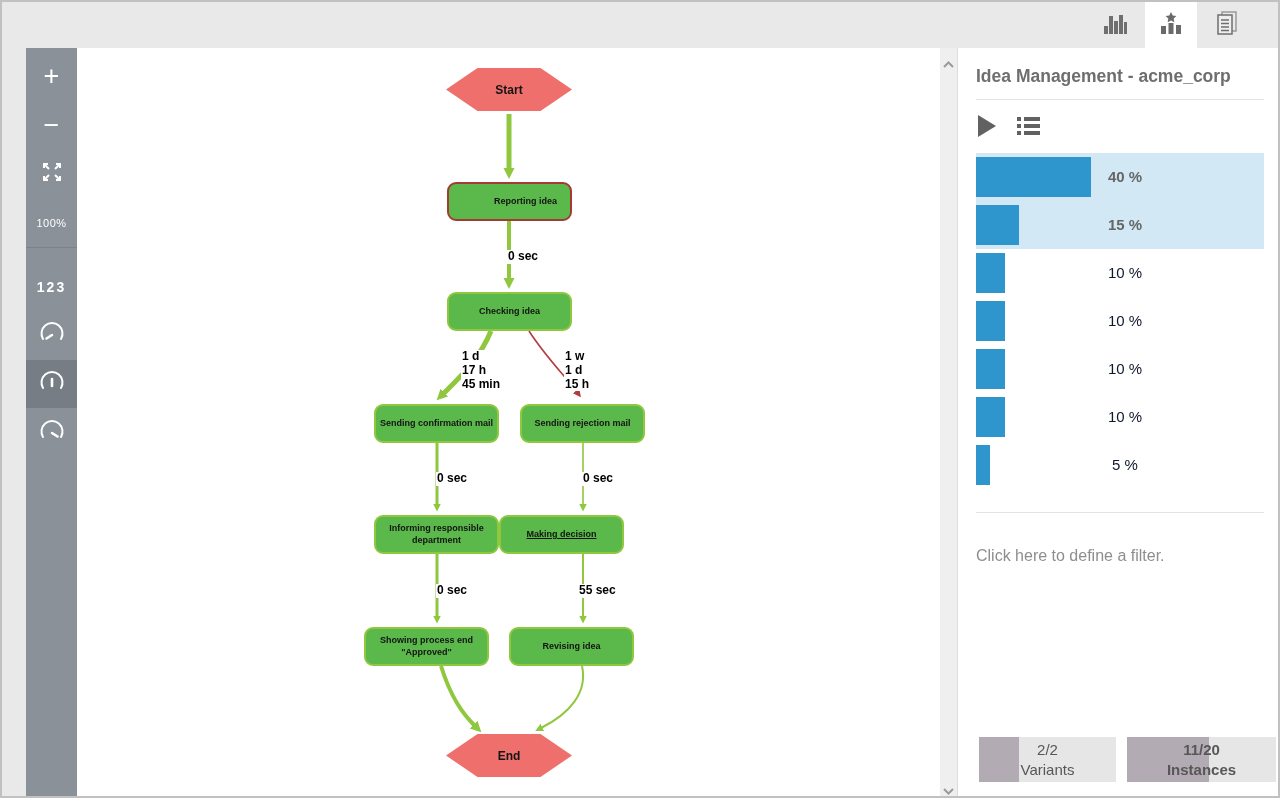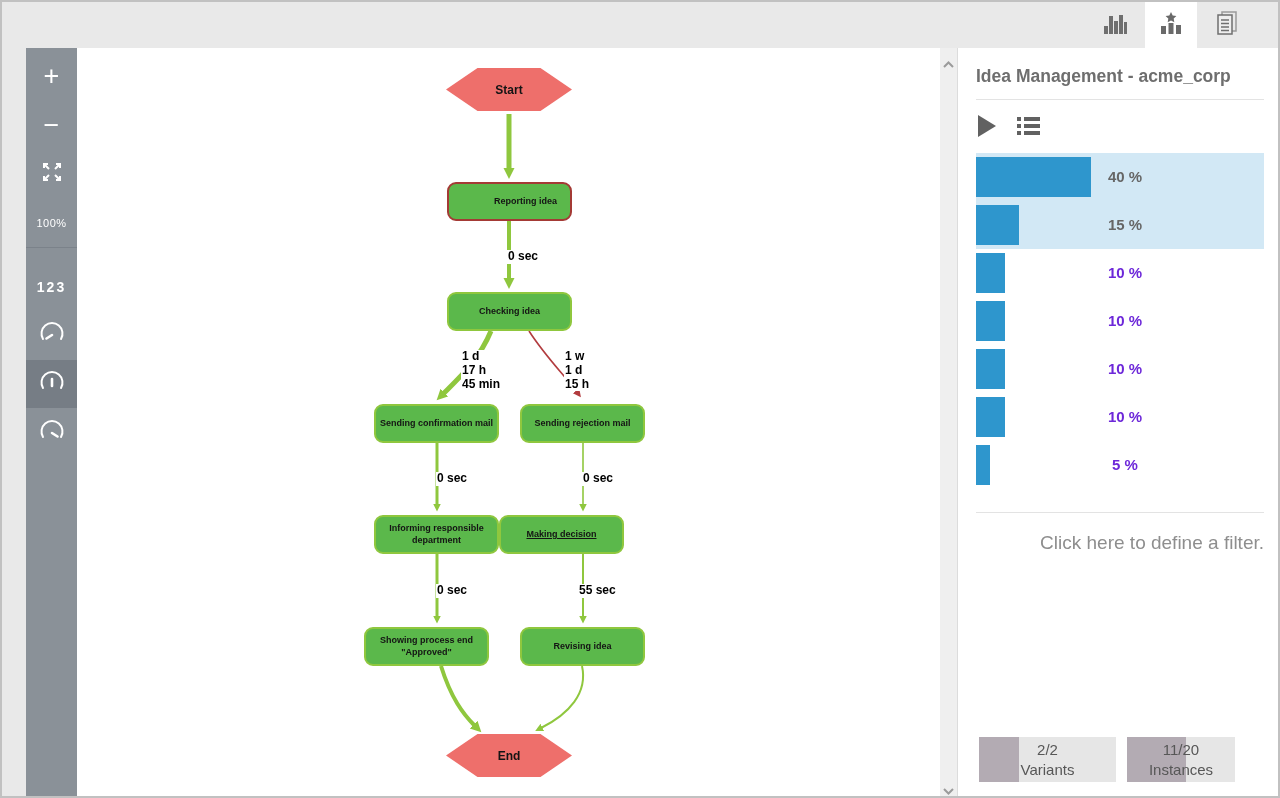--- a/index.html
+++ b/index.html
@@ -47,28 +47,28 @@
   .panel-inner{position:absolute;left:18px;right:14px;top:0;bottom:0;}
   .panel-title{margin-top:18px;font-size:17.5px;font-weight:bold;color:#6e6e6e;}
   .panel-divider{height:1px;background:#e3e3e3;margin-top:12px;}
   .panel-icons{margin-top:16px;display:flex;align-items:center;gap:18px;height:24px;}
   .panel-icons .pbtn{cursor:pointer;display:flex;align-items:center;}
   .variant-list{margin-top:13px;}
   .variant-row{position:relative;height:48px;cursor:pointer;padding-left:30px;}
   .variant-row.selected{background:#d2e8f5;}
   .variant-bar{position:absolute;left:0;top:4px;height:40px;background:#2e96cd;}
   .variant-pct{position:absolute;left:114px;width:70px;top:0;height:48px;line-height:48px;
-        text-align:center;font-size:15px;color:#6d28d9;font-weight:bold;}
+        text-align:center;font-size:15px;color:#0f172a;}
   .variant-row.selected .variant-pct{font-weight:bold;color:#666;}
   .filter-divider{height:1px;background:#e3e3e3;margin-top:23px;}
-  .filter-hint{margin-top:19px;font-size:19px;color:#8e8e8e;cursor:pointer;text-align:right;}
+  .filter-hint{margin-top:34px;font-size:16px;color:#8e8e8e;cursor:pointer;}
   .stats{position:absolute;left:3px;bottom:14px;display:flex;gap:11px;}
   .stat-box{position:relative;height:45px;background:#e6e6e6;overflow:hidden;cursor:pointer;}
   .stat-box.variants{width:137px;}
-  .stat-box.instances{width:108px;}
+  .stat-box.instances{width:149px;font-weight:bold;}
   .stat-fill{position:absolute;left:0;top:0;bottom:0;background:#b3abb3;}
   .stat-text{position:relative;z-index:1;text-align:center;font-size:15px;color:#575757;line-height:20px;padding-top:3px;}
 </style>
 </head>
 <body>
 
 <div class="window">
 
   <div class="topbar">
     <div class="tabs">
@@ -185,21 +185,21 @@
 
     <div class="endpoint" style="left:369px;top:20px;">Start</div>
     <div class="node selected" style="left:370px;top:134px;">Reporting idea</div>
     <div class="node" style="left:370px;top:244px;">Checking idea</div>
     <div class="node" style="left:297px;top:356px;">Sending confirmation mail</div>
     <div class="node" style="left:443px;top:356px;">Sending rejection mail</div>
     <div class="node" style="left:297px;top:467px;">Informing responsible department</div>
     <div class="node" style="left:422px;top:467px;text-decoration:underline;">Making decision</div>
     <div class="node" style="left:287px;top:579px;">Showing process end
 "Approved"</div>
-    <div class="node" style="left:443px;top:579px;">Revising idea</div>
+    <div class="node" style="left:432px;top:579px;">Revising idea</div>
     <div class="endpoint" style="left:369px;top:686px;">End</div>
 
     <div class="edge-label" style="left:430px;top:202px;">0 sec</div>
     <div class="edge-label" style="left:384px;top:302px;">1 d
 17 h
 45 min</div>
     <div class="edge-label" style="left:487px;top:302px;">1 w
 1 d
 15 h</div>
     <div class="edge-label" style="left:359px;top:424px;">0 sec</div>

